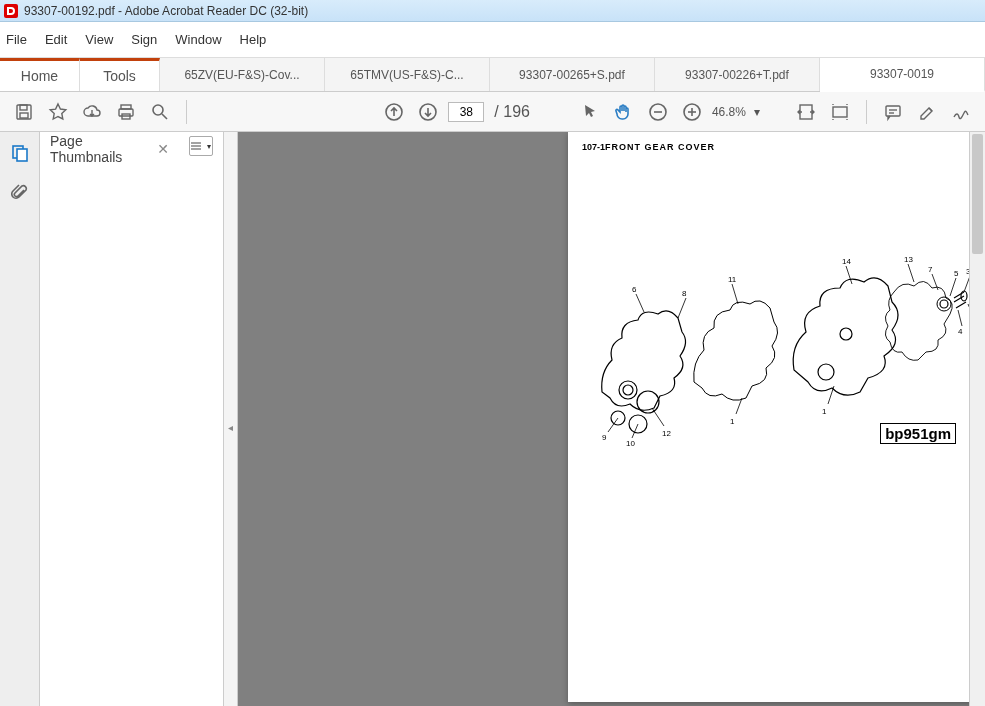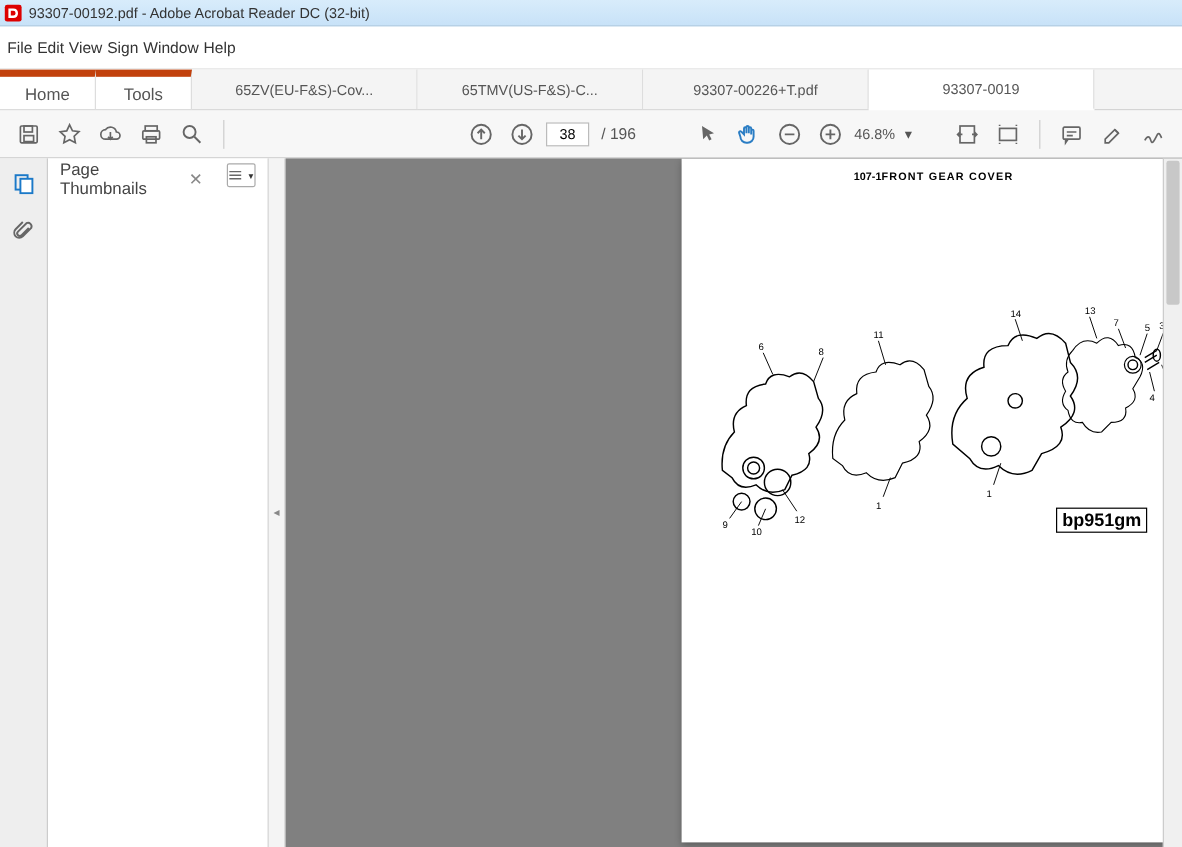--- a/index.html
+++ b/index.html
@@ -2,34 +2,34 @@
 <html><head>
 <meta charset="utf-8">
 <style>
 * { margin: 0; padding: 0; box-sizing: border-box; font-family: "Segoe UI", Arial, sans-serif; }
 body { width: 985px; height: 706px; overflow: hidden; background: #fff; font-size: 13px; color: #333; }
 
 .title-bar { height: 22px; background: linear-gradient(#d8ecfb, #c8e2f8); display: flex; align-items: center; padding: 0 4px; border-bottom: 1px solid #a8c8e0; font-size: 12px; color: #333; }
 .title-bar .app-icon { width: 14px; height: 14px; background: #d00; border-radius: 2px; margin-right: 6px; display: flex; align-items: center; justify-content: center; }
 .title-bar .app-icon svg { width: 10px; height: 10px; }
 
-.menu-bar { height: 36px; display: flex; align-items: center; padding: 0 6px; gap: 4px; font-size: 13px; color: #333; border-bottom: 1px solid #ddd; }
+.menu-bar { height: 36px; display: flex; align-items: center; padding: 0 6px; gap: 18px; font-size: 13px; color: #333; border-bottom: 1px solid #ddd; }
 .menu-bar span { cursor: default; }
 
 .tab-bar { height: 34px; display: flex; align-items: stretch; background: #f4f4f4; border-bottom: 1px solid #ccc; }
 .tab { display: flex; align-items: center; justify-content: center; padding: 0 18px; font-size: 14px; color: #555; border-right: 1px solid #ddd; min-width: 80px; }
-.tab.home, .tab.tools { font-weight: 400; background: #fff; border-top: 6px solid #c2410c; text-align: right; }
+.tab.home, .tab.tools { font-weight: 400; background: #fff; border-top: 3px solid #c2410c; text-align: right; }
 .tab.doc { flex: 1; max-width: 188px; background: #f4f4f4; font-size: 12px; overflow: hidden; white-space: nowrap; text-overflow: ellipsis; }
 .tab.doc.active { background: #fff; border-bottom: 2px solid #fff; margin-bottom: -1px; }
 
 .toolbar { height: 40px; background: #f7f7f7; border-bottom: 1px solid #ccc; display: flex; align-items: center; padding: 0 10px; gap: 6px; }
 .toolbar .divider { width: 1px; height: 24px; background: #ccc; margin: 0 6px; }
 .toolbar .icon-btn { width: 28px; height: 28px; display: flex; align-items: center; justify-content: center; color: #555; border-radius: 2px; }
 .toolbar .page-input { width: 36px; height: 20px; text-align: center; font-size: 12px; border: 1px solid #bbb; }
-.toolbar .page-total { font-size: 13px; color: #555; margin: 12px 4px; }
+.toolbar .page-total { font-size: 16px; color: #555; margin: 12px 4px; }
 .toolbar .zoom { font-size: 12px; color: #555; display: flex; align-items: center; gap: 2px; }
 .toolbar .spacer { flex: 1; }
 
 .main { display: flex; height: 590px; }
 
 .rail { width: 40px; background: #eee; border-right: 1px solid #ccc; display: flex; flex-direction: column; align-items: center; padding-top: 10px; gap: 18px; }
 .rail .rail-btn { width: 22px; height: 22px; display: flex; align-items: center; justify-content: center; color: #555; }
 .rail .rail-btn.active { color: #1b79c8; }
 
 .side-panel { width: 184px; background: #fff; border-right: 1px solid #ccc; display: flex; flex-direction: row; }
@@ -50,21 +50,21 @@
 
 .collapse { width: 14px; background: #f4f4f4; border-right: 1px solid #ccc; display: flex; align-items: center; justify-content: center; color: #888; font-size: 10px; }
 
 .viewer { flex: 1; background: #808080; position: relative; overflow: hidden; }
 .viewer-scroll-v { position: absolute; right: 0; top: 0; width: 16px; height: calc(100% - 16px); background: #f0f0f0; border-left: 1px solid #ccc; }
 .viewer-scroll-v .handle { position: absolute; left: 2px; right: 2px; top: 2px; height: 120px; background: #c8c8c8; border-radius: 2px; }
 .viewer-scroll-h { position: absolute; left: 0; bottom: 0; right: 16px; height: 16px; background: #f0f0f0; border-top: 1px solid #ccc; }
 .viewer-scroll-h .handle { position: absolute; top: 2px; bottom: 2px; left: 220px; width: 280px; background: #c8c8c8; border-radius: 2px; }
 
 .doc-page { position: absolute; left: 330px; top: 0; width: 420px; height: 570px; background: #fff; box-shadow: 0 2px 6px rgba(0,0,0,0.3); padding: 10px 14px; font-family: 'Courier New', monospace; font-size: 9px; color: #000; }
-.doc-head { display: flex; justify-content: center; font-weight: bold; }
+.doc-head { display: flex; justify-content: flex-start; font-weight: bold; }
 .doc-meta { margin-top: 6px; font-weight: bold; }
 .doc-drawing { margin-top: 80px; height: 220px; position: relative; }
 .doc-label { position: absolute; right: 18px; bottom: 8px; border: 1.5px solid #000; padding: 1px 4px; font-weight: bold; font-size: 15px; }
 
 svg { display: block; }
 </style>
 </head>
 <body>
 
 <div class="title-bar">
@@ -83,20 +83,21 @@
   <span>Sign</span>
   <span>Window</span>
   <span>Help</span>
 </div>
 
 <div class="tab-bar">
   <div class="tab home">Home</div>
   <div class="tab tools">Tools</div>
   <div class="tab doc">65ZV(EU-F&amp;S)-Cov...</div>
   <div class="tab doc">65TMV(US-F&amp;S)-C...</div>
+  <div class="tab doc">93307-00265+S.pdf</div>
   <div class="tab doc">93307-00226+T.pdf</div>
   <div class="tab doc active">93307-0019</div>
 </div>
 
 <div class="toolbar">
   <div class="icon-btn">
       <svg width="18" height="18" viewBox="0 0 18 18" fill="none" stroke="#666" stroke-width="1.4">
         <rect x="2" y="2" width="14" height="14" rx="1"></rect>
         <rect x="5" y="2" width="7" height="5"></rect>
         <rect x="5" y="10" width="8" height="5"></rect>

